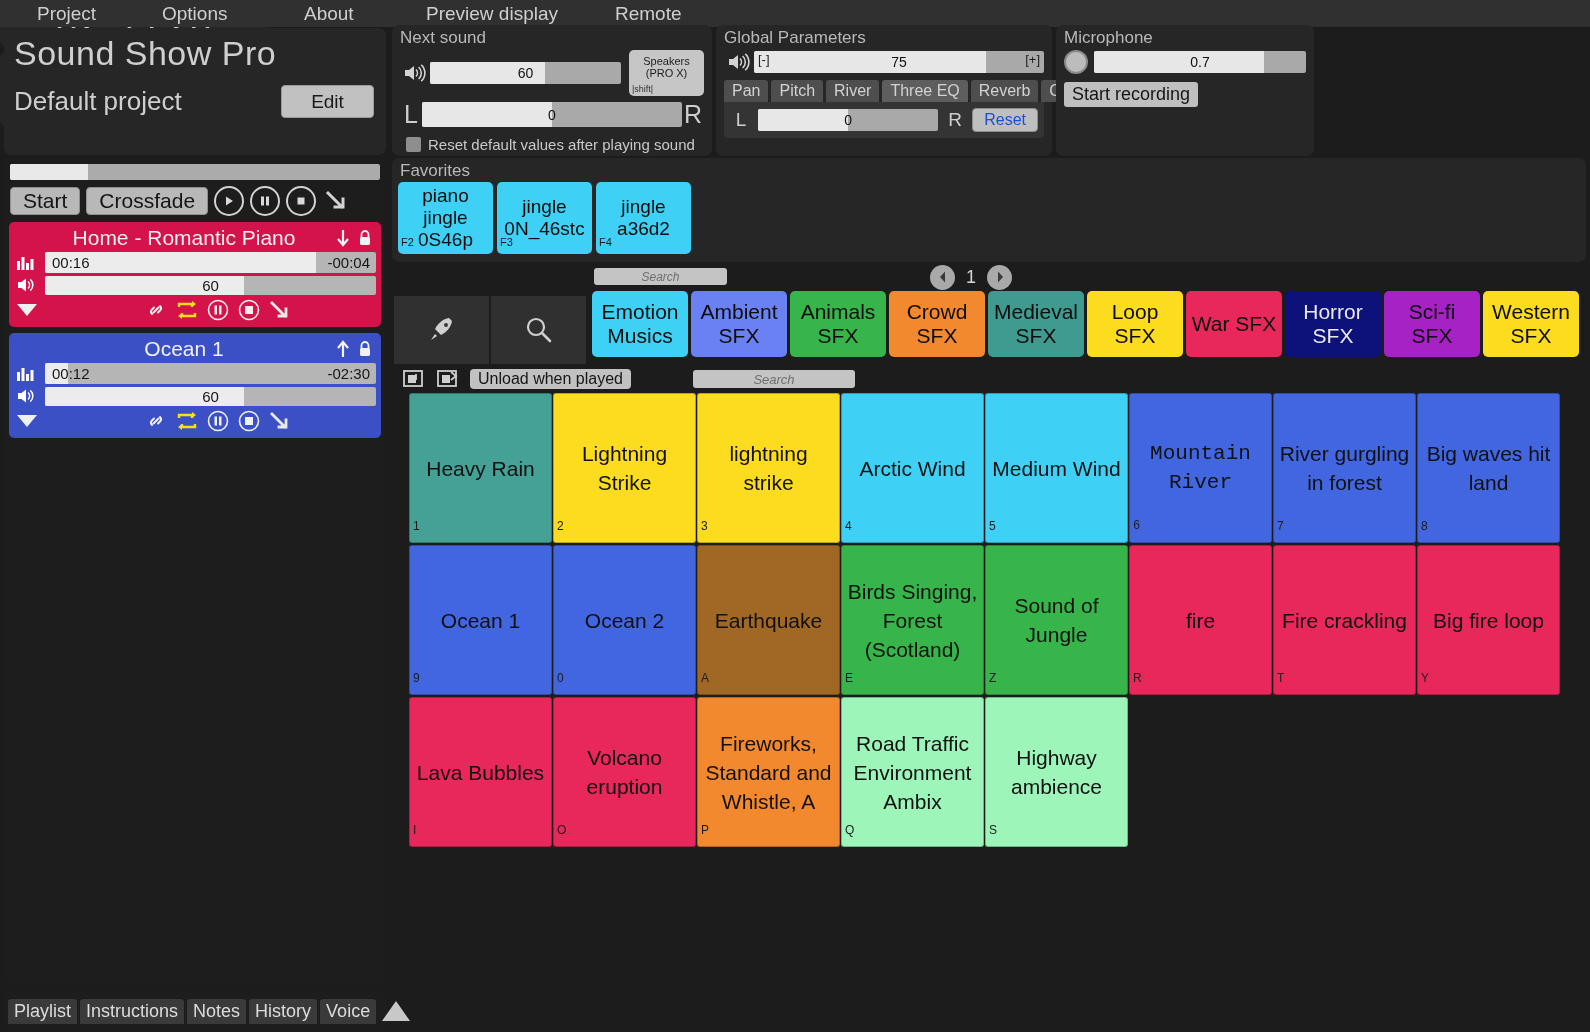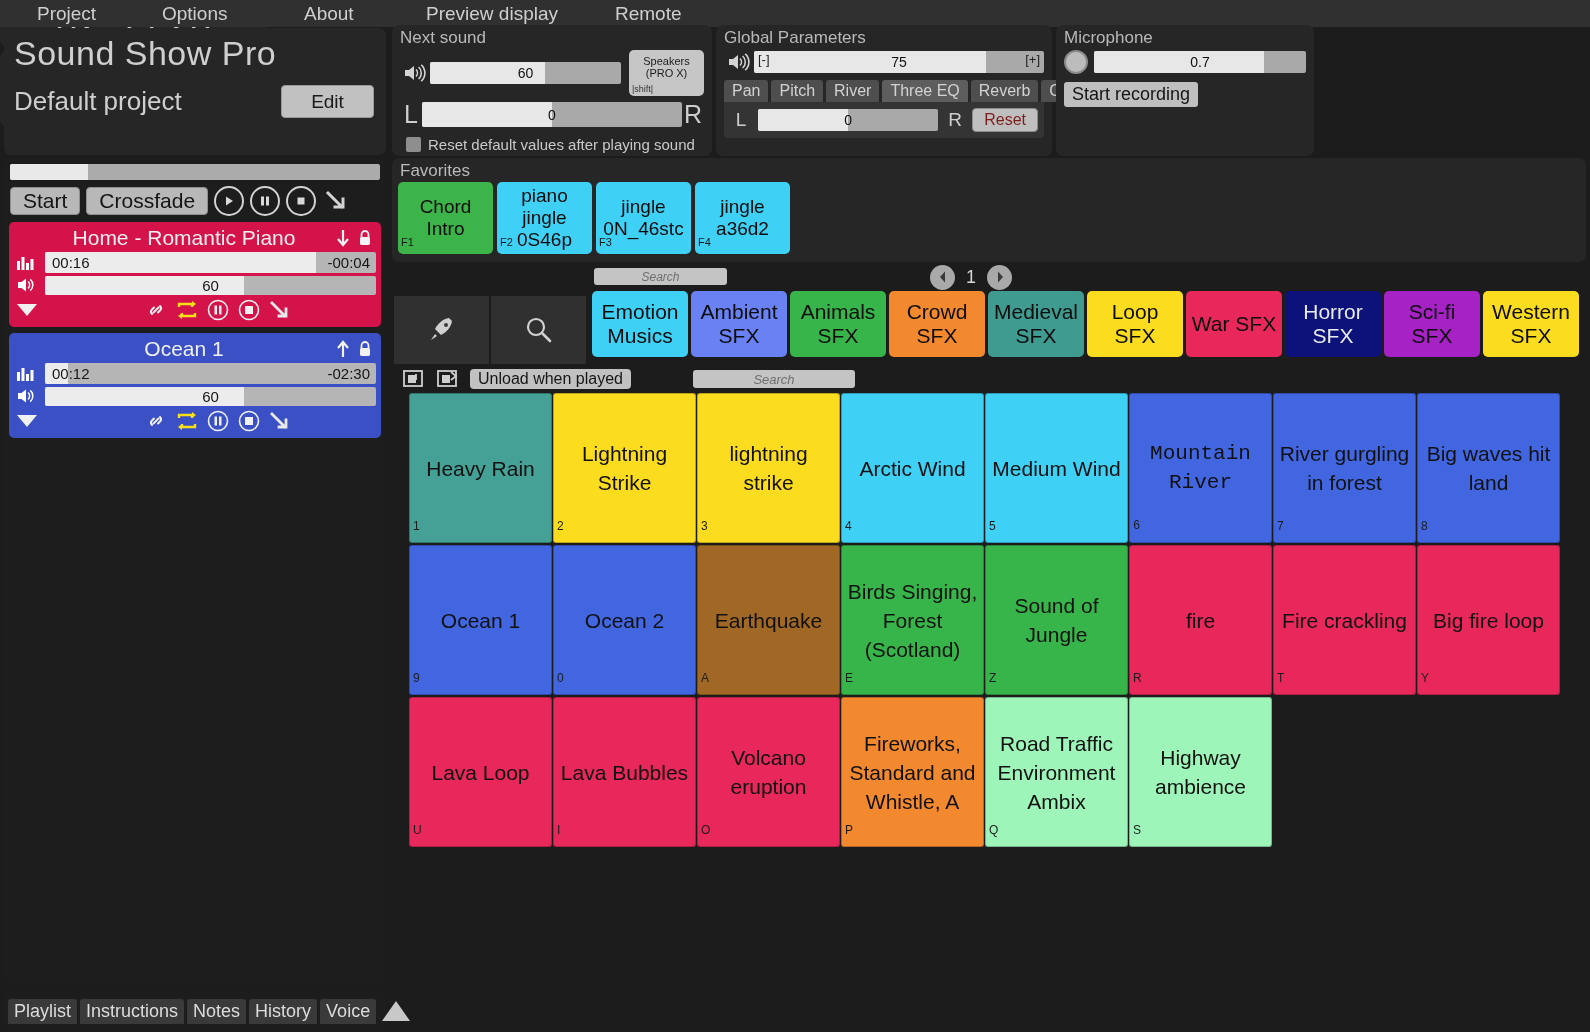--- a/index.html
+++ b/index.html
@@ -75,21 +75,21 @@
   .gp-tab {
     background:#4e4e4e; color:#d2d2d2; font-size:16px; padding:2px 8px;
     border-radius:3px 3px 0 0; cursor:pointer; white-space:nowrap;
   }
   .gp-tab.active { background:#5e5e5e; }
   .gp-body {
     margin:0 8px; background:#343434; border-radius:0 0 4px 4px;
     display:flex; align-items:center; padding:6px 6px; gap:6px;
   }
   .btn-reset {
-    background:#bfbfbf; color:#7f1d1d; font-size:16px; padding:2px 11px;
+    background:#bfbfbf; color:#1d4ed8; font-size:16px; padding:2px 11px;
     border-radius:4px; cursor:pointer; border:1px solid #8d8d8d;
   }
 
   
   #mic-panel { left:1056px; top:25px; width:258px; height:131px; }
   .mic-row { display:flex; align-items:center; padding:0 8px; margin-top:2px; gap:6px; }
   .mic-knob {
     width:24px; height:24px; border-radius:50%; background:#bcbcbc;
     border:2px solid #8b8b8b;
   }
@@ -582,24 +582,20 @@
     <div class="up-tri">
         <svg width="34" height="26" viewBox="0 0 34 26">
           <path d="M17 3l14 20H3z" fill="#c8c8c8"></path>
         </svg>
       </div>
   </div>
 
   <div id="fav-panel">
     <div class="panel-title">Favorites</div>
     <div class="fav-row" id="fav-row">
-        <div class="fav-btn" style="background: rgb(60, 180, 74);">
-          <span>Chord Intro</span>
-          <span class="key">F1</span>
-        </div>
         <div class="fav-btn" style="background: rgb(63, 208, 245);">
           <span>piano jingle 0S46p</span>
           <span class="key">F2</span>
         </div>
         <div class="fav-btn" style="background: rgb(63, 208, 245);">
           <span>jingle 0N_46stc</span>
           <span class="key">F3</span>
         </div>
         <div class="fav-btn" style="background: rgb(63, 208, 245);">
           <span>jingle a36d2</span>
@@ -759,24 +755,20 @@
           <span>Fire crackling</span>
           <span class="key">T</span>
         </div>
         <div class="pad" style="background: rgb(232, 39, 90);">
           <span>Big fire loop</span>
           <span class="key">Y</span>
         </div>
       </div>
       <div class="pad-row">
         <div class="pad" style="background: rgb(232, 39, 90);">
-          <span>Lava Loop</span>
-          <span class="key">U</span>
-        </div>
-        <div class="pad" style="background: rgb(232, 39, 90);">
           <span>Lava Bubbles</span>
           <span class="key">I</span>
         </div>
         <div class="pad" style="background: rgb(232, 39, 90);">
           <span>Volcano eruption</span>
           <span class="key">O</span>
         </div>
         <div class="pad" style="background: rgb(242, 137, 46);">
           <span>Fireworks, Standard and Whistle, A</span>
           <span class="key">P</span>

